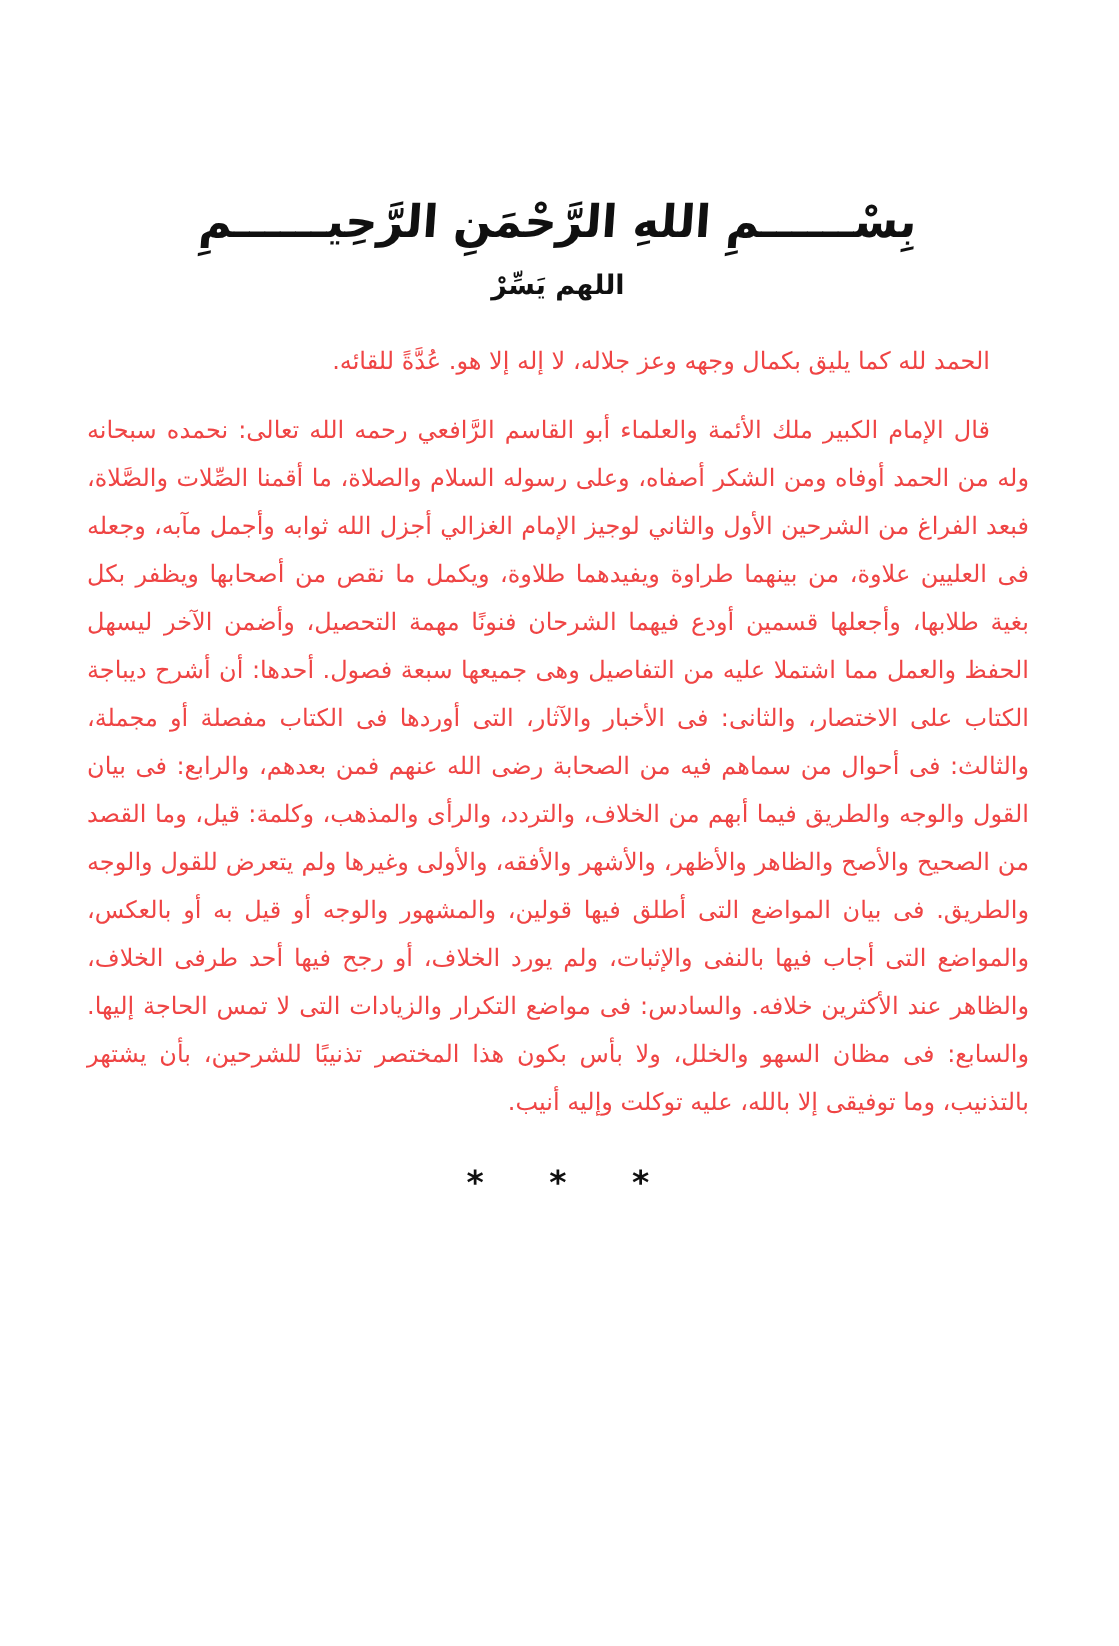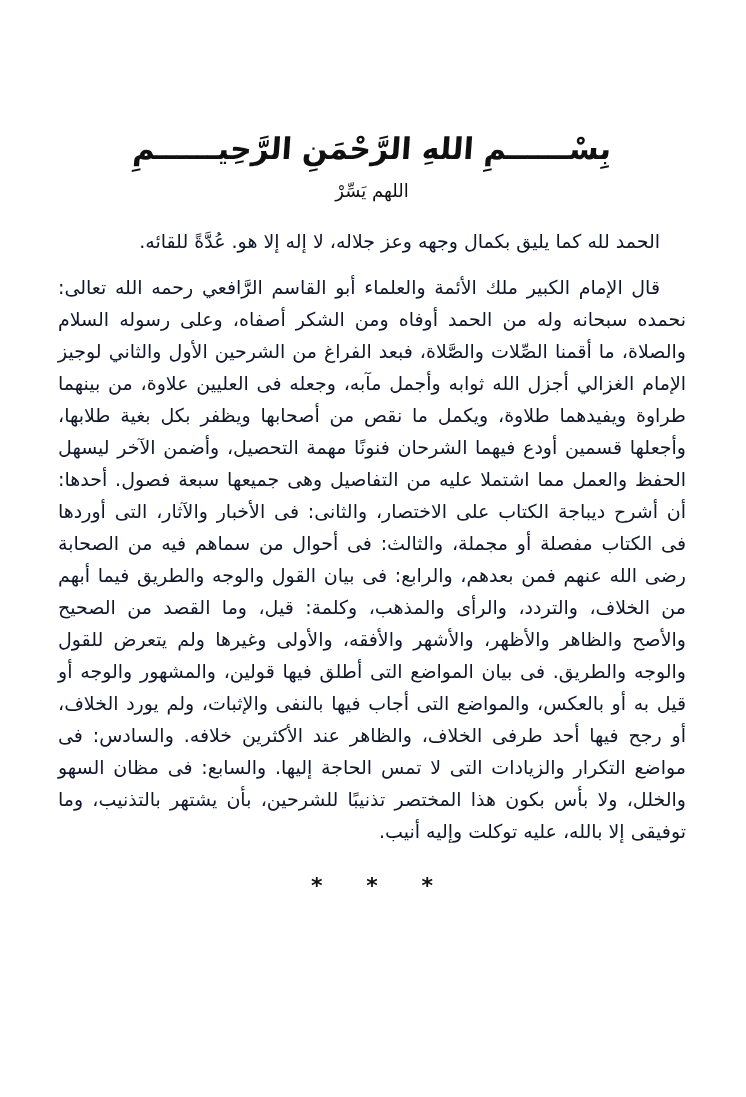--- a/index.html
+++ b/index.html
@@ -28,31 +28,31 @@
     font-weight: bold;
     line-height: 1.4;
     margin: 0 0 10px 0;
     transform: skewX(-4deg);
     color: #101010;
     white-space: nowrap;
   }
   .invocation {
     text-align: center;
     font-size: 18px;
-    font-weight: normal;
+    font-weight: bold;
     margin: 0 0 24px 0;
     color: #101010;
   }
   .para {
-    font-size: 19px;
+    font-size: 16px;
     line-height: 32px;
     text-align: justify;
     text-justify: inter-word;
     margin: 0 0 14px 0;
-    color: #0f172a;
+    color: #ef4444;
   }
   .para-indent {
     text-indent: 26px;
   }
   .ornament {
     text-align: center;
     font-size: 22px;
     font-weight: bold;
     letter-spacing: 18px;
     margin-top: 26px;

